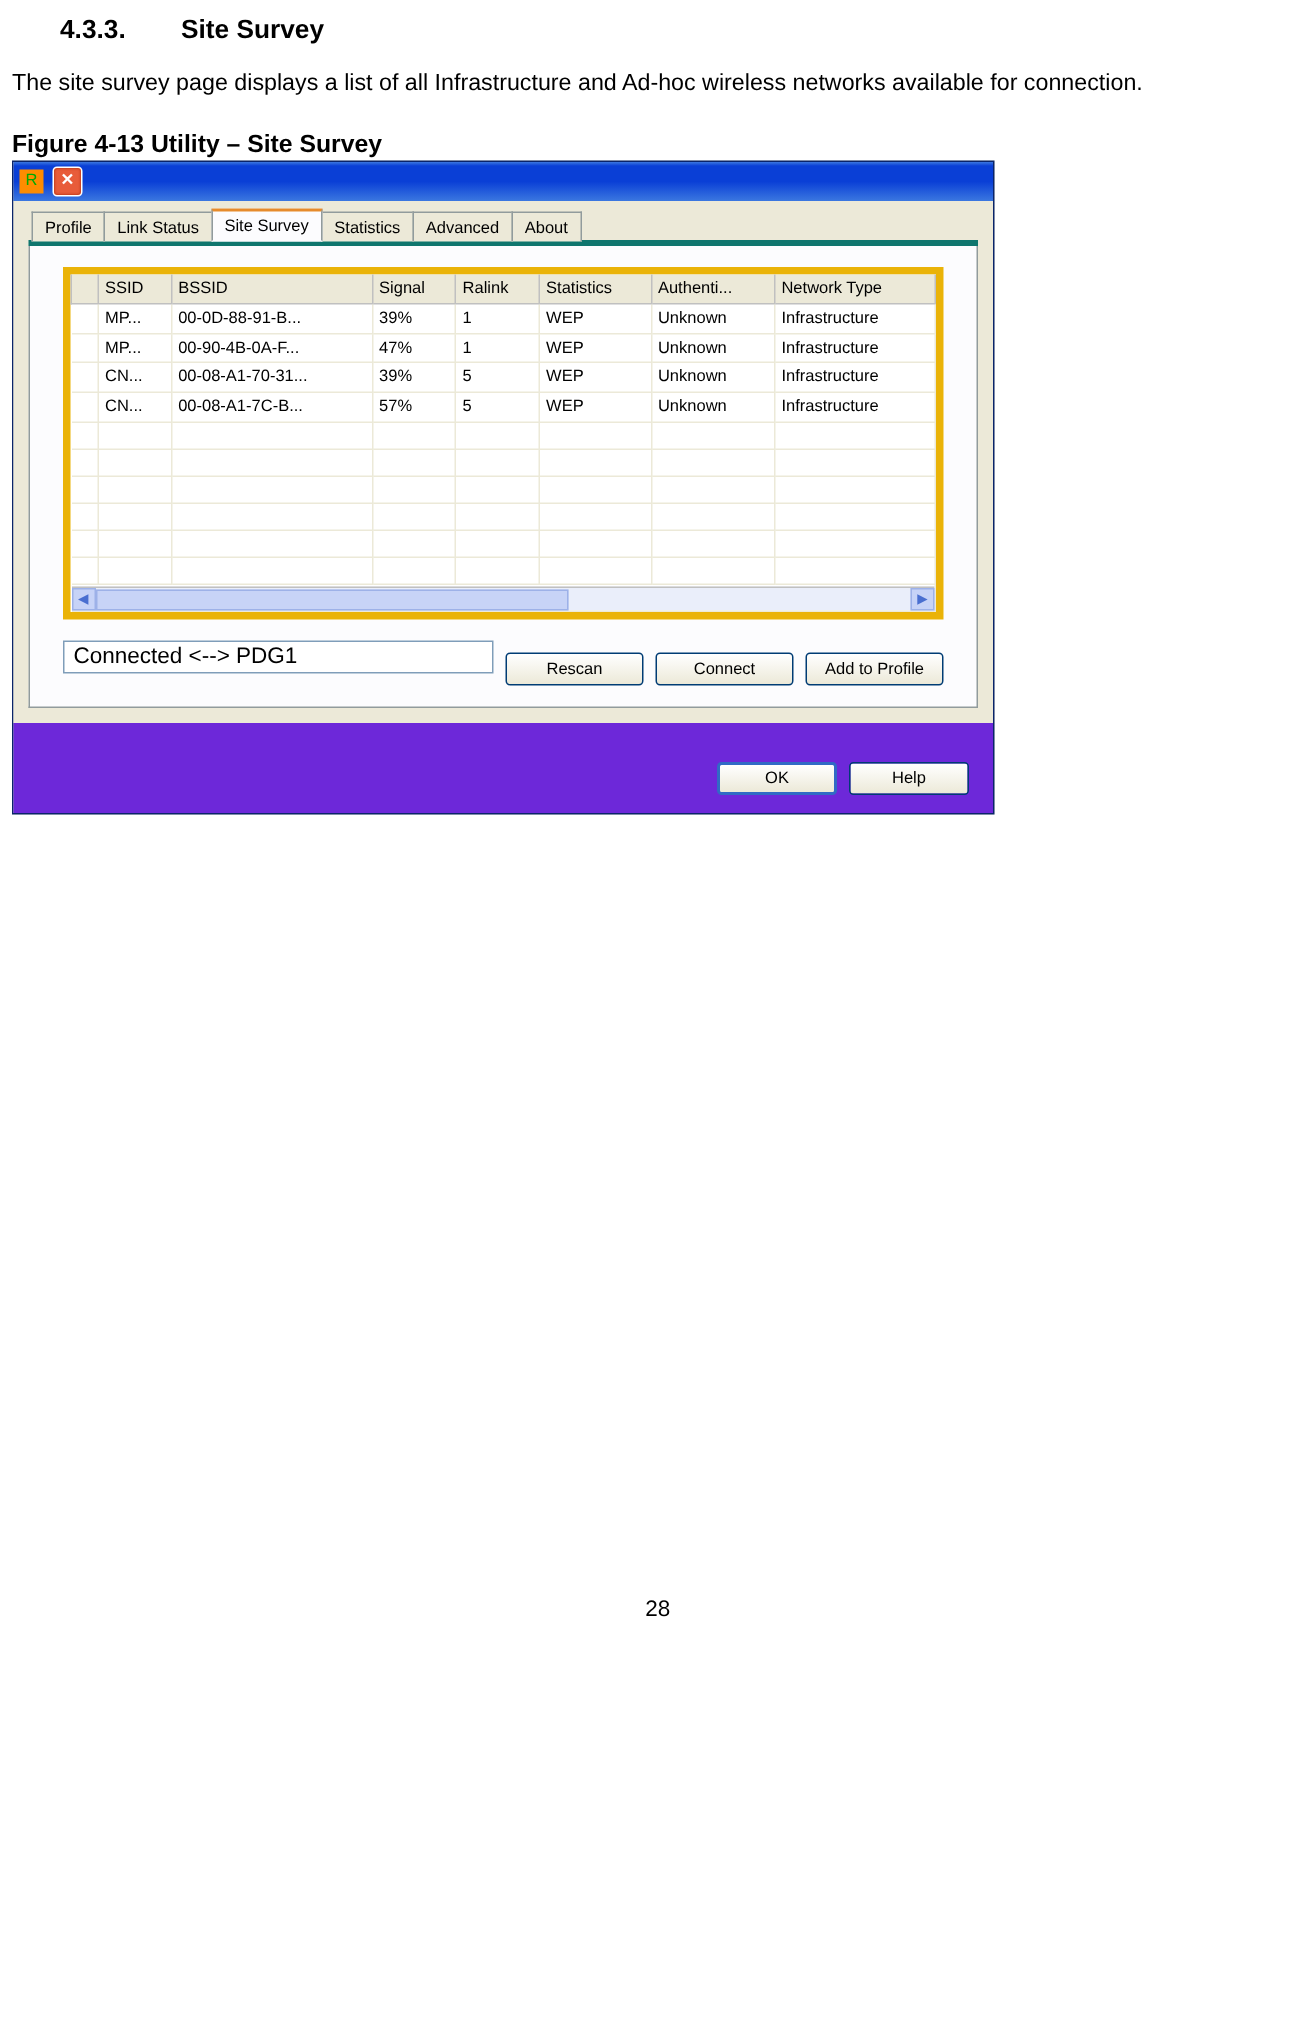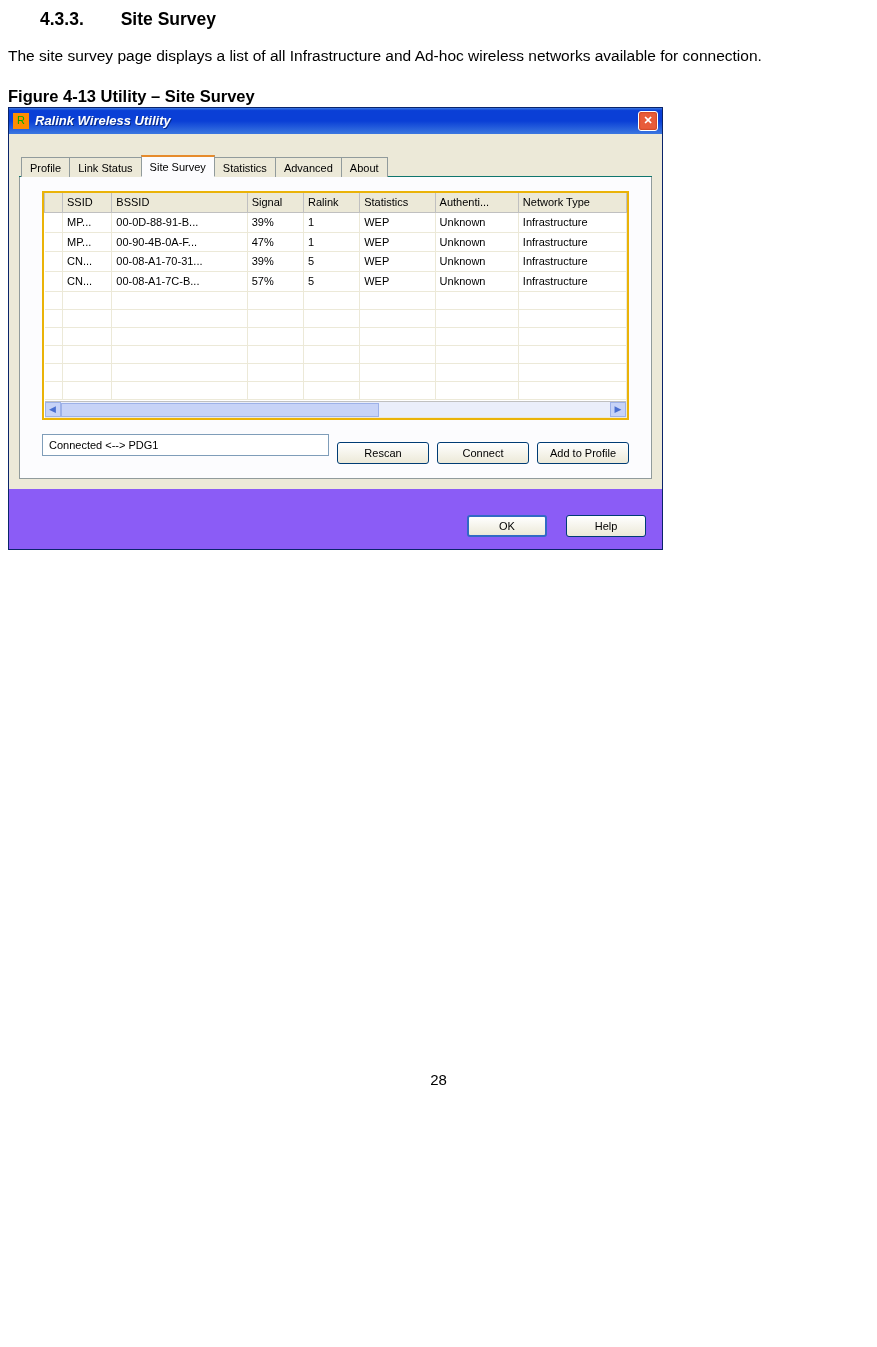--- a/index.html
+++ b/index.html
@@ -67,24 +67,23 @@
       color:#fff; font-weight:bold; font-size:11px;
       box-shadow: inset 0 0 2px #a02000;
     }
     .dialog-body {
       background: #ece9d8;
       padding: 4px 10px 10px 10px;
     }
     .tabs-row {
       display: flex;
       align-items: flex-end;
-      border-bottom: 1px solid #0f766e;
+      border-bottom: 4px solid #0f766e;
       margin-bottom: 0;
       padding-left: 2px;
-      margin-top: 16px;
     }
     .tab {
       border: 1px solid #919b9c;
       border-bottom: none;
       background: #ece9d8;
       padding: 3px 8px;
       margin-right: -1px;
       font-size: 11px;
       position: relative;
       top: 1px;
@@ -98,21 +97,21 @@
       z-index: 2;
       border-bottom: 1px solid #fcfcfe;
     }
     .tab-page {
       border: 1px solid #919b9c;
       border-top: none;
       background: #fcfcfe;
       padding: 14px 22px 14px 22px;
     }
     .listview {
-      border: 2px solid #eab308;
+      border: 5px solid #eab308;
       background: #fff;
       width: 100%;
     }
     table.net-table { width: 100%; border-collapse: collapse; font-size: 11px; }
     table.net-table th {
       background: #ece9d8;
       border: 1px solid #c0c0c0;
       border-top: none;
       text-align: left;
       font-weight: normal;
@@ -151,60 +150,59 @@
     .controls-row {
       display:flex; align-items:center;
       margin-top: 6px; gap: 8px;
     }
     .status-box {
       flex: 1;
       height: 22px;
       border: 1px solid #7f9db9;
       background: #fff;
       display:flex; align-items:center; padding: 0 6px;
-      font-size: 11px;
+      font-size: 15px;
     }
     .xp-btn {
       height: 22px;
       border: 1px solid #003c74;
       background: linear-gradient(#fff, #ece9d8);
       font-size: 11px;
       padding: 0 10px;
       min-width: 92px;
       text-align: center;
       display:flex; align-items:center; justify-content:center;
       border-radius: 3px;
       margin-top: 16px;
     }
     .bottom-row {
       display:flex; justify-content:flex-end;
       padding: 10px 16px 12px 0;
-      gap: 19px;
-      background: #8b5cf6;
+      gap: 8px;
+      background: #6d28d9;
     }
     .ok-btn { min-width: 80px; border: 2px solid #316ac5; }
     .help-btn { min-width: 80px; }
     .page-num { text-align:center; font-size: 15px; margin-top: 520px; }
   </style>
 </head>
 <body>
 
 <div class="section-heading">
   <span class="section-number">4.3.3.</span>
   <span>Site Survey</span>
 </div>
 
 <div class="body-text">The site survey page displays a list of all Infrastructure and Ad-hoc wireless networks available for connection.</div>
 
 <div class="figure-title">Figure 4-13 Utility – Site Survey</div>
 
 <div class="dialog">
   <div class="titlebar">
     <span class="titlebar-icon">R</span>
-    <span class="titlebar-text">Ralink Wireless Utility</span>
     <span class="close-btn">✕</span>
   </div>
   <div class="dialog-body">
     <div class="tabs-row">
       <div class="tab">Profile</div>
       <div class="tab">Link Status</div>
       <div class="tab active">Site Survey</div>
       <div class="tab">Statistics</div>
       <div class="tab">Advanced</div>
       <div class="tab">About</div>

